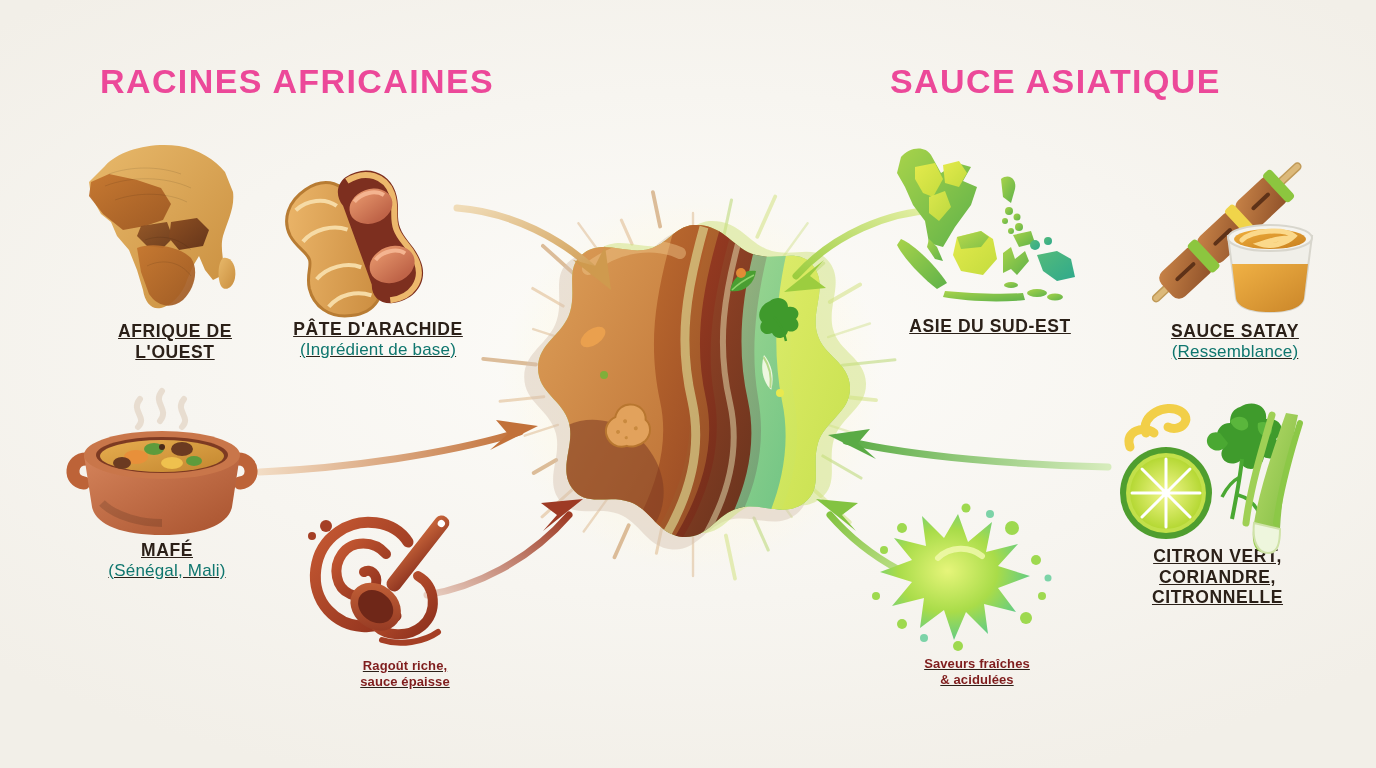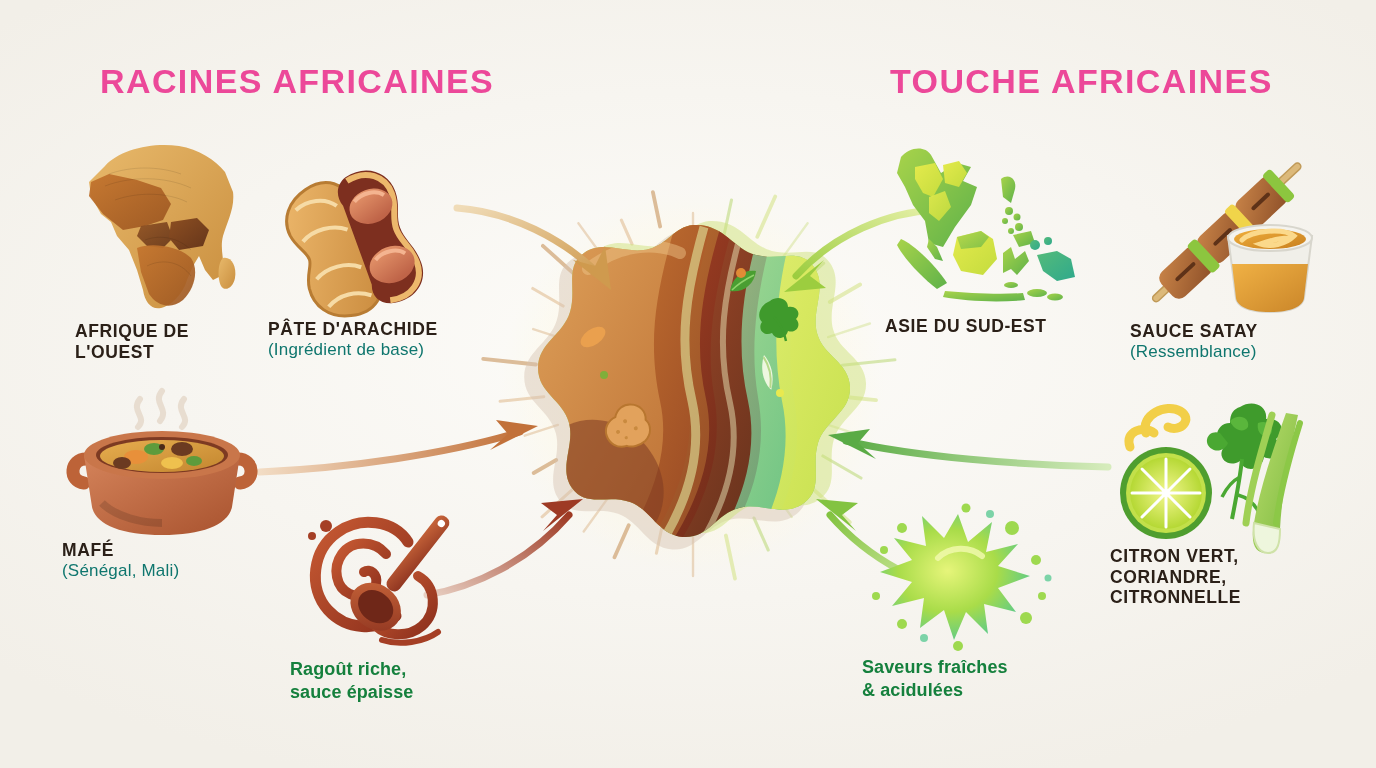--- a/index.html
+++ b/index.html
@@ -15,46 +15,46 @@
 
   
   .hdr{
     position:absolute;font-weight:700;letter-spacing:1.4px;
     font-size:34px;color:#ec4899;white-space:nowrap;
   }
   #hdr-left{left:100px;top:62px;}
   #hdr-right{left:890px;top:62px;}
 
   
-  .node{position:absolute;}
+  .node{position:absolute;text-align:center;text-decoration:underline;}
   .node .art{position:relative;margin:0 auto;}
   .cap{font-weight:700;font-size:17.5px;letter-spacing:.6px;line-height:1.18;color:#2b2018;}
   .sub{font-weight:400;font-size:17px;line-height:1.2;color:#0f766e;letter-spacing:.2px;}
-  .capsoft{font-weight:700;font-size:18px;line-height:1.25;color:#15803d;letter-spacing:.1px;}
+  .capsoft{font-weight:700;font-size:13px;line-height:1.25;color:#7f1d1d;letter-spacing:.1px;}
 
   
   #center-blob{position:absolute;left:528px;top:215px;width:330px;height:330px;}
   #rays{position:absolute;left:490px;top:178px;width:406px;height:406px;}
   .glow{
     position:absolute;left:500px;top:190px;width:386px;height:386px;
     background:radial-gradient(circle at 50% 50%, rgba(255,250,225,.95) 0%, rgba(255,248,220,.55) 38%, rgba(255,250,230,0) 70%);
     pointer-events:none;
   }
 
   
   .arrow{position:absolute;}
   svg{display:block;overflow:visible;}
 </style>
 </head>
 <body>
 
 <div class="stage">
 
   <div class="hdr" id="hdr-left">RACINES AFRICAINES</div>
-  <div class="hdr" id="hdr-right">TOUCHE AFRICAINES</div>
+  <div class="hdr" id="hdr-right">SAUCE ASIATIQUE</div>
 
   <div class="glow"></div>
 
   <div id="rays">
     <svg width="406" height="406" viewBox="0 0 406 406">
       <g stroke-linecap="round">
         <g id="rayset">
             <line x1="203.0" y1="61.0" x2="203.0" y2="35.0" stroke="#d9b183" stroke-width="2.4" opacity="0.45" stroke-linecap="round"></line>
             <line x1="234.2" y1="56.3" x2="241.5" y2="22.0" stroke="#bcd97a" stroke-width="3.1" opacity="0.57" stroke-linecap="round"></line>
             <line x1="267.3" y1="58.7" x2="285.2" y2="18.5" stroke="#dbe79a" stroke-width="3.8" opacity="0.69" stroke-linecap="round"></line>

